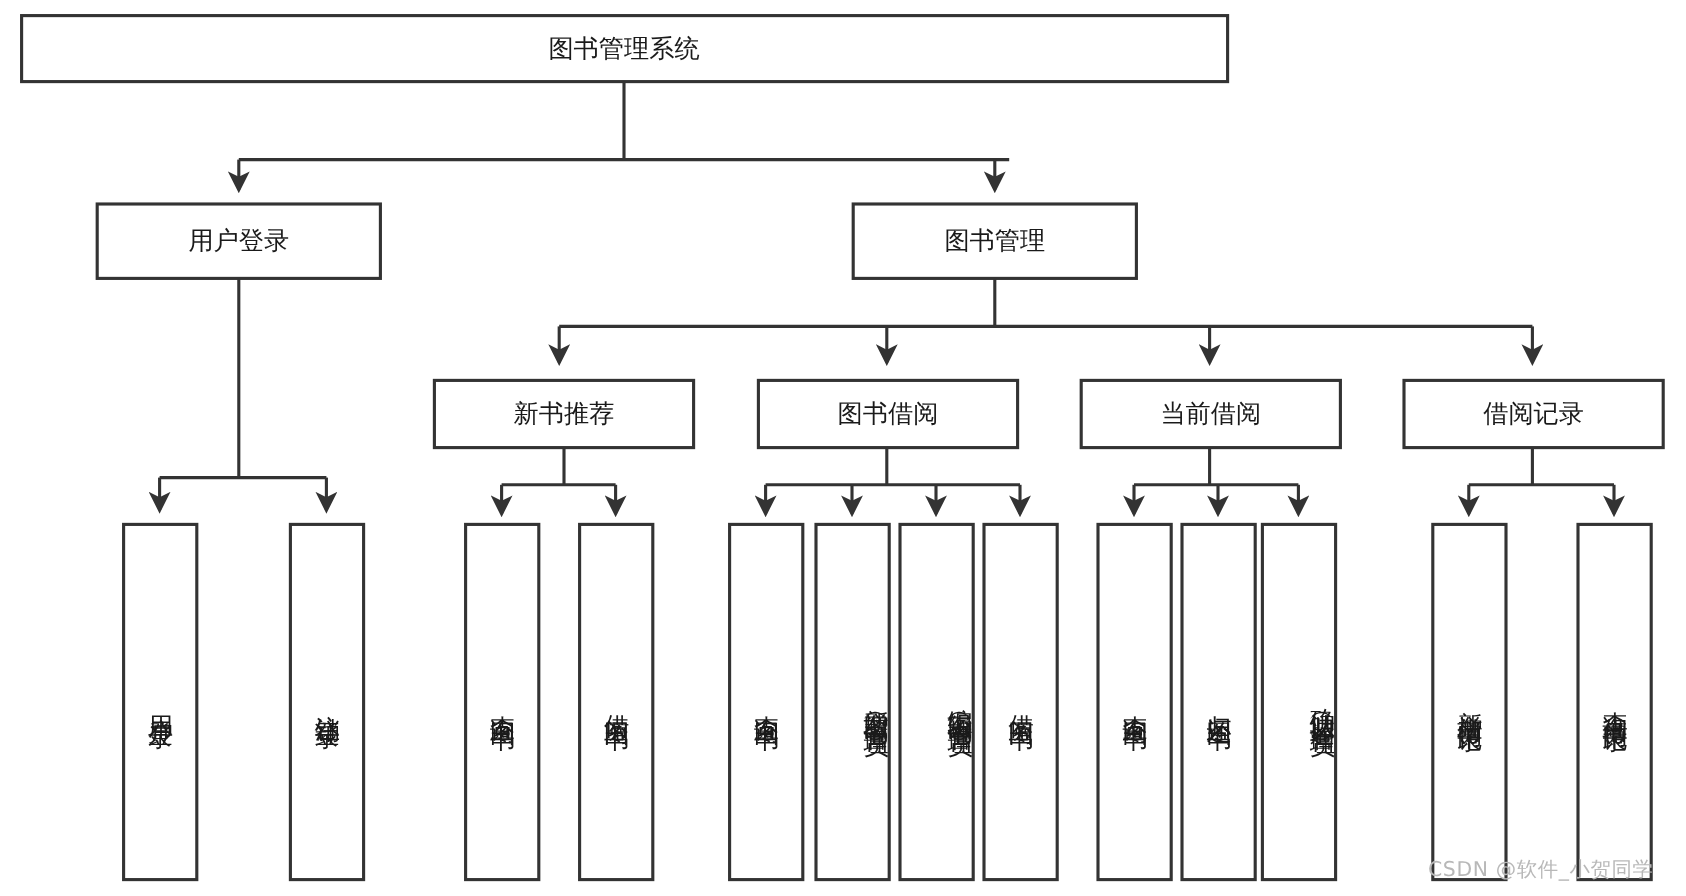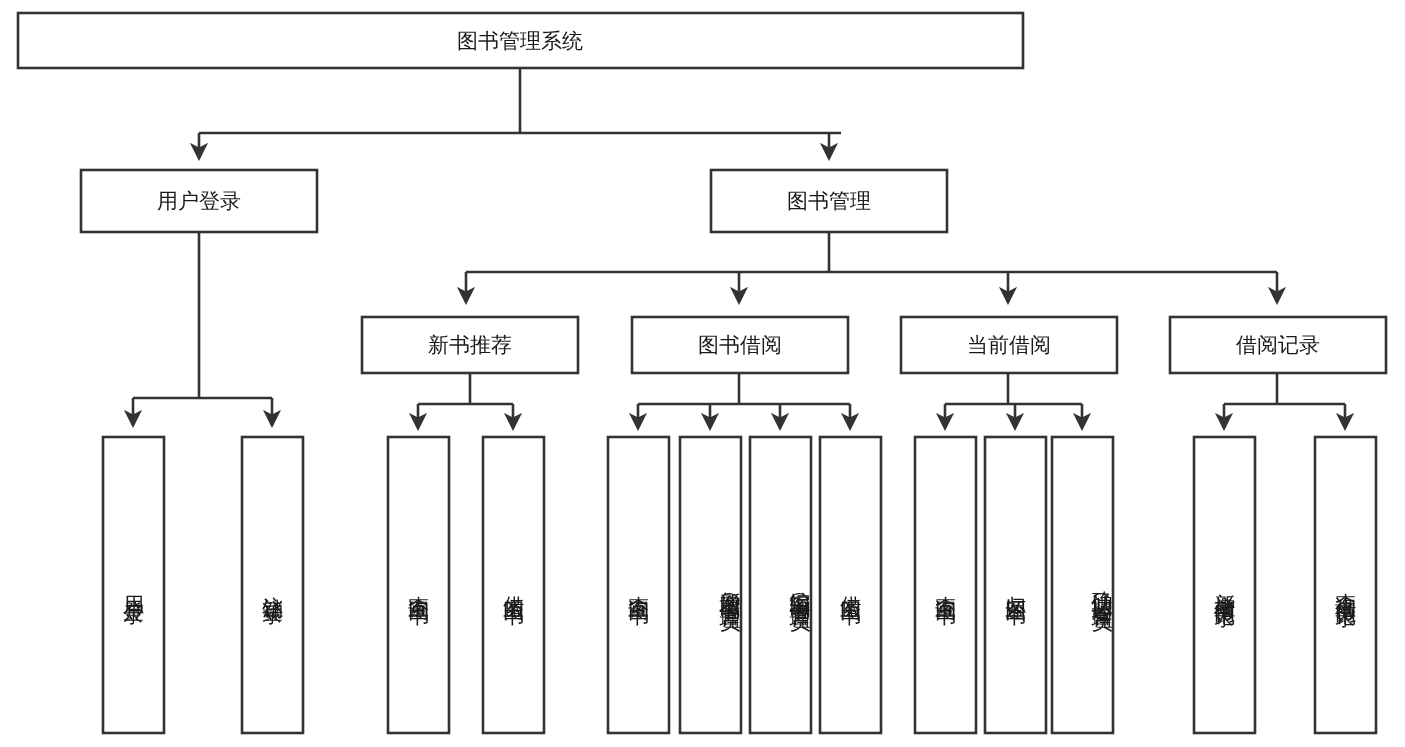--- a/index.html
+++ b/index.html
@@ -211,14 +211,15 @@
   <div class="leaf-label-v" style="left:608px; top:437px; width:61px; height:296px; display:flex; align-items:center; justify-content:center;">查询图书</div>
   <div class="leaf-label-v" style="left:680px; top:441px; width:61px; height:292px; display:flex; align-items:flex-start; justify-content:center;">新增图书（管理员）</div>
   <div class="leaf-label-v" style="left:750px; top:441px; width:61px; height:292px; display:flex; align-items:flex-start; justify-content:center;">编辑图书（管理员）</div>
   <div class="leaf-label-v" style="left:820px; top:437px; width:61px; height:296px; display:flex; align-items:center; justify-content:center;">借阅图书</div>
   <div class="leaf-label-v" style="left:915px; top:437px; width:61px; height:296px; display:flex; align-items:center; justify-content:center;">查询图书</div>
   <div class="leaf-label-v" style="left:985px; top:437px; width:61px; height:296px; display:flex; align-items:center; justify-content:center;">归还图书</div>
   <div class="leaf-label-v" style="left:1052px; top:441px; width:61px; height:292px; display:flex; align-items:flex-start; justify-content:center;">确认归还（管理员）</div>
   <div class="leaf-label-v" style="left:1194px; top:437px; width:61px; height:296px; display:flex; align-items:center; justify-content:center;">新增借阅记录</div>
   <div class="leaf-label-v" style="left:1315px; top:437px; width:61px; height:296px; display:flex; align-items:center; justify-content:center;">查询借阅记录</div>
 
+  <div class="watermark" style="left:1190px; top:713px;">CSDN @软件_小贺同学</div>
 
 </div>
 
 </body></html>

